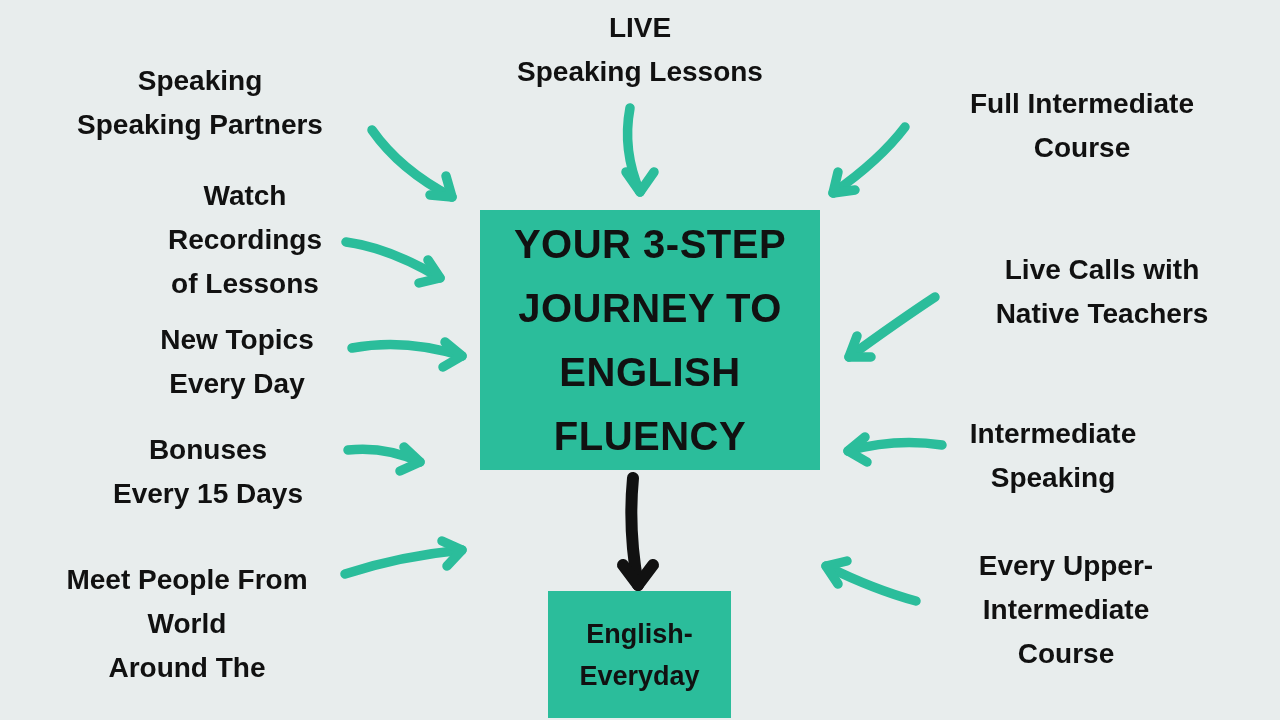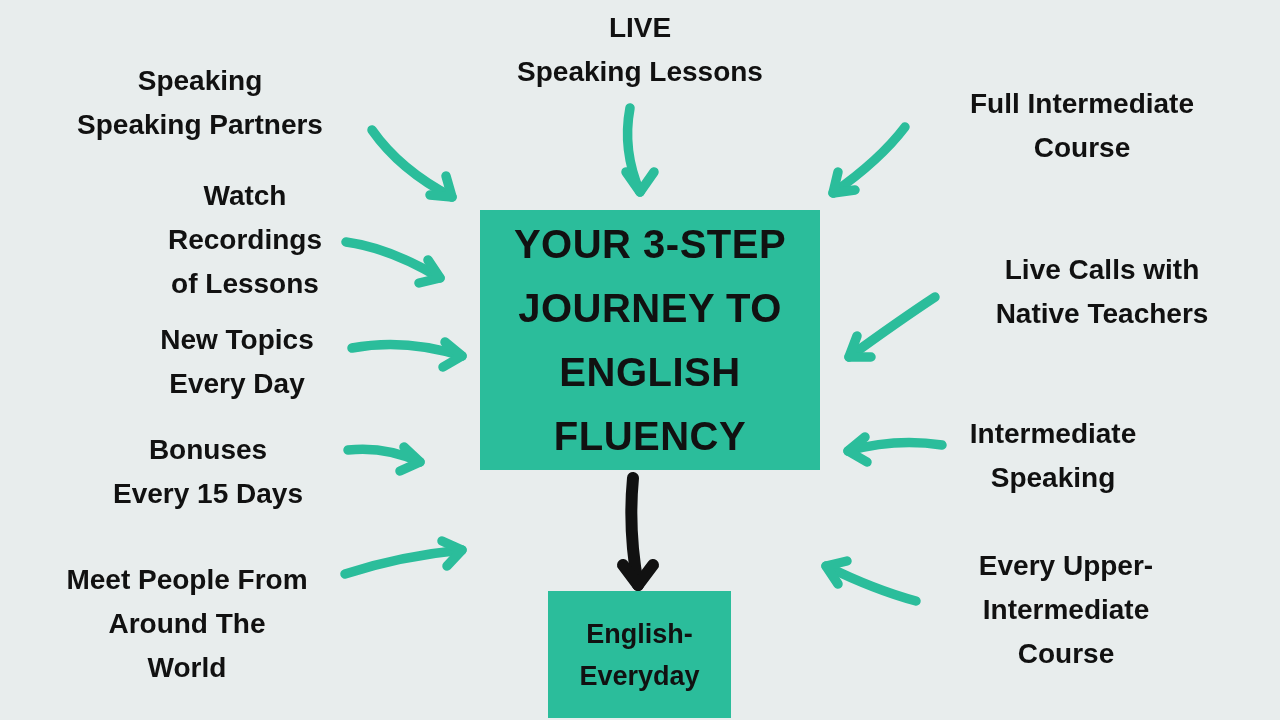--- a/index.html
+++ b/index.html
@@ -166,22 +166,22 @@
     <div>Every Day</div>
   </div>
 
   <div class="label lbl-bonuses">
     <div>Bonuses</div>
     <div>Every 15 Days</div>
   </div>
 
   <div class="label lbl-meet-people">
     <div>Meet People From</div>
+    <div>World</div>
     <div>Around The</div>
-    <div>World</div>
   </div>
 
   <div class="label lbl-full-inter">
     <div>Full Intermediate</div>
     <div>Course</div>
   </div>
 
   <div class="label lbl-live-calls">
     <div>Live Calls with</div>
     <div>Native Teachers</div>

